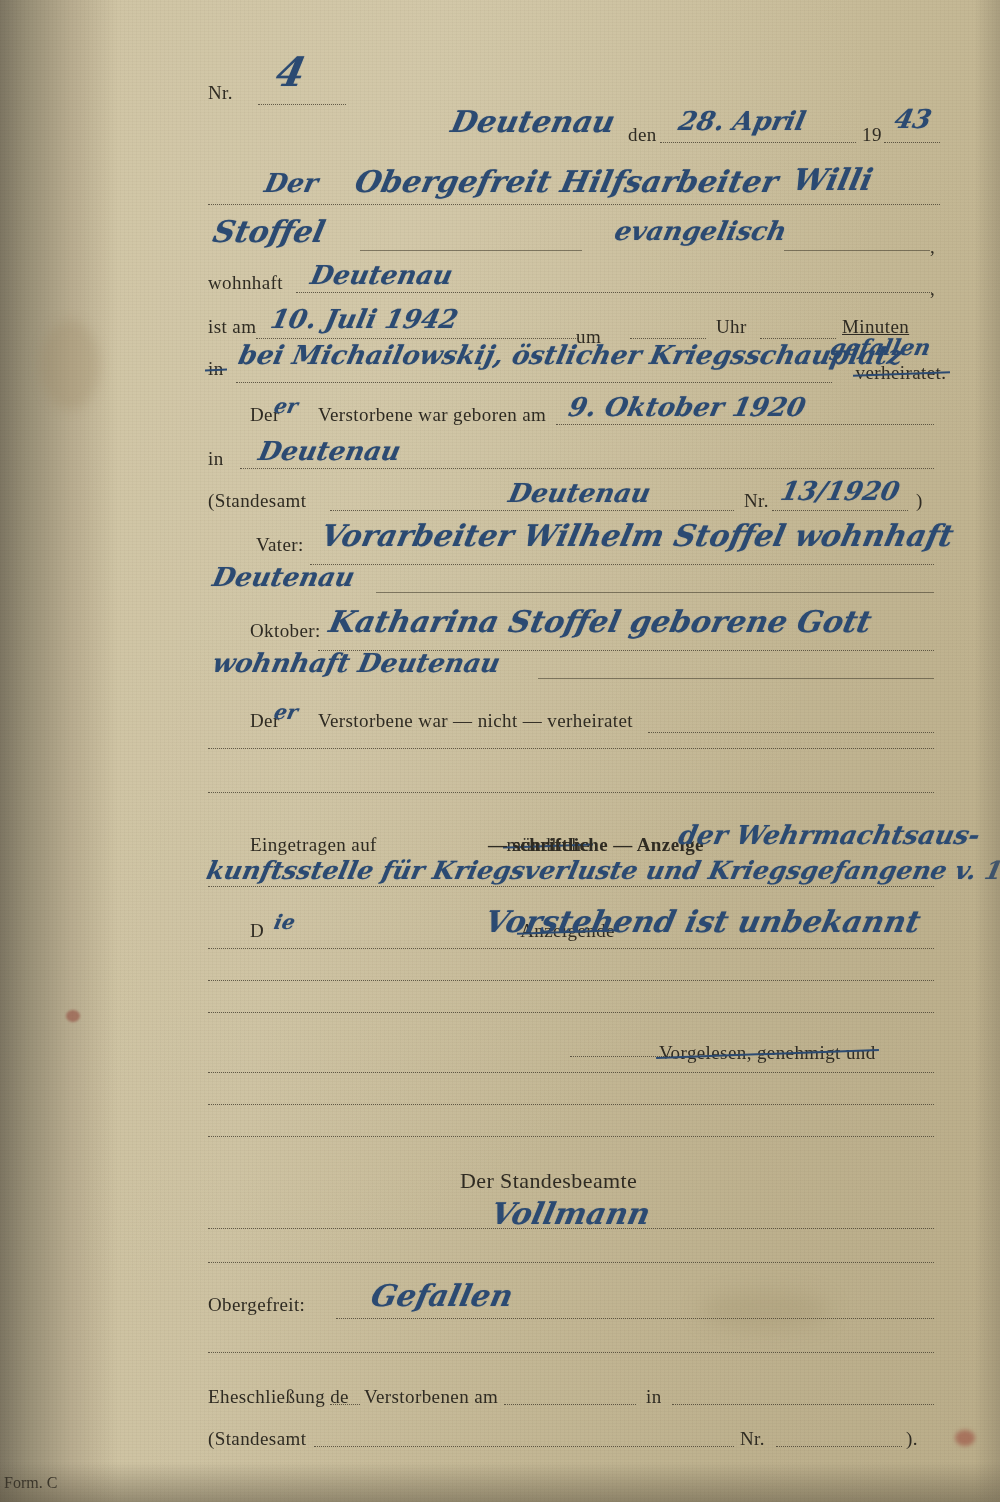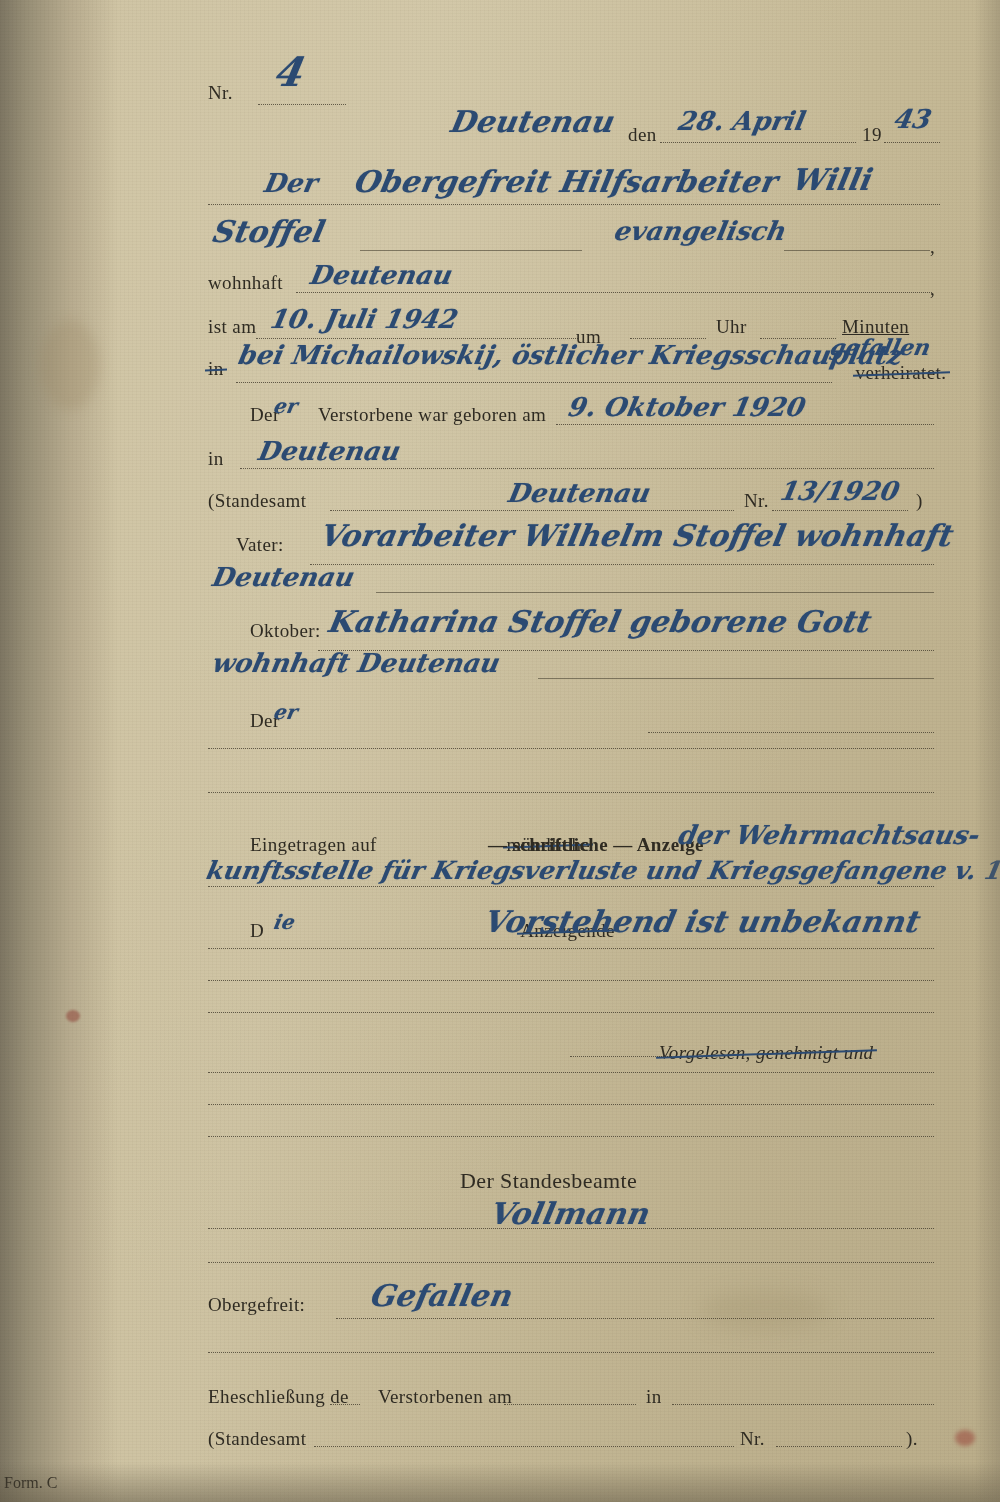--- a/index.html
+++ b/index.html
@@ -195,36 +195,37 @@
     
     <span class="printed" style="left:208px; top:490px;">(Standesamt</span>
     <span class="hand mid slant" style="left:506px; top:478px;">Deutenau</span>
     <div class="rule" style="left:330px; top:510px; width:404px;"></div>
     <span class="printed" style="left:744px; top:490px;">Nr.</span>
     <span class="hand mid slant" style="left:778px; top:476px;">13/1920</span>
     <div class="rule" style="left:772px; top:510px; width:136px;"></div>
     <span class="printed" style="left:916px; top:490px;">)</span>
 
     
-    <span class="printed" style="left:236px; top:534px;">Vater:</span>
+    <span class="printed" style="left:256px; top:534px;">Vater:</span>
     <span class="hand big slant" style="left:318px; top:518px;">Vorarbeiter Wilhelm Stoffel wohnhaft</span>
     <div class="rule" style="left:310px; top:564px; width:624px;"></div>
     <span class="hand mid slant" style="left:210px; top:562px;">Deutenau</span>
     <div class="rule solid" style="left:376px; top:592px; width:558px;"></div>
 
     
     <span class="printed" style="left:250px; top:620px;">Oktober:</span>
     <span class="hand big slant" style="left:326px; top:604px;">Katharina Stoffel geborene Gott</span>
     <div class="rule" style="left:318px; top:650px; width:616px;"></div>
     <span class="hand mid slant" style="left:210px; top:648px;">wohnhaft Deutenau</span>
     <div class="rule solid" style="left:538px; top:678px; width:396px;"></div>
 
     
     <span class="printed" style="left:250px; top:710px;">Der</span>
     <span class="hand sm slant" style="left:272px; top:700px; font-size:20px;">er</span>
+    <span class="printed" style="left:318px; top:710px;">Verstorbene war — nicht — verheiratet</span>
     <div class="rule" style="left:648px; top:732px; width:286px;"></div>
     <div class="rule" style="left:208px; top:748px; width:726px;"></div>
     <div class="rule" style="left:208px; top:792px; width:726px;"></div>
 
     
     <span class="printed" style="left:250px; top:834px;">Eingetragen auf</span>
     <span class="printed strike" style="left:392px; top:834px;">mündliche</span>
     <span class="printed" style="left:488px; top:834px;font-weight:bold;">— schriftliche — Anzeige</span>
     <span class="hand mid slant" style="left:676px; top:820px;">der Wehrmachtsaus-</span>
     <span class="hand mid slant" style="left:204px; top:856px; font-size:25px;">kunftsstelle für Kriegsverluste und Kriegsgefangene v. 16. April 1943</span>
@@ -232,42 +233,42 @@
 
     <span class="printed" style="left:250px; top:920px;">D</span>
     <span class="hand sm slant" style="left:272px; top:910px; font-size:20px;">ie</span>
     <span class="printed strike" style="left:318px; top:920px;">Anzeigende</span>
     <span class="hand big slant" style="left:482px; top:904px;">Vorstehend ist unbekannt</span>
     <div class="rule" style="left:208px; top:948px; width:726px;"></div>
     <div class="rule" style="left:208px; top:980px; width:726px;"></div>
     <div class="rule" style="left:208px; top:1012px; width:726px;"></div>
 
     
-    <span class="printed strike" style="left:358px; top:1042px;font-style:italic;">Vorgelesen, genehmigt und</span>
+    <span class="printed strike" style="left:358px; top:1042px;">Vorgelesen, genehmigt und</span>
     
     <div class="rule" style="left:570px; top:1056px; width:102px;"></div>
     <div class="rule" style="left:208px; top:1072px; width:726px;"></div>
     <div class="rule" style="left:208px; top:1104px; width:726px;"></div>
     <div class="rule" style="left:208px; top:1136px; width:726px;"></div>
 
     <span class="printed" style="left:460px; top:1168px; font-size:22px;">Der Standesbeamte</span>
     <span class="hand big slant" style="left:488px; top:1196px;">Vollmann</span>
     <div class="rule" style="left:208px; top:1228px; width:726px;"></div>
     <div class="rule" style="left:208px; top:1262px; width:726px;"></div>
 
     
     <span class="printed" style="left:208px; top:1294px;">Obergefreit:</span>
     <span class="hand big slant" style="left:368px; top:1278px;">Gefallen</span>
     <div class="rule" style="left:336px; top:1318px; width:598px;"></div>
     <div class="rule" style="left:208px; top:1352px; width:726px;"></div>
 
     
     <span class="printed" style="left:208px; top:1386px;">Eheschließung de</span>
     <div class="rule" style="left:330px; top:1404px; width:30px;"></div>
-    <span class="printed" style="left:378px; top:1386px;">Verstorbenen am</span>
+    <span class="printed" style="left:364px; top:1386px;">Verstorbenen am</span>
     <div class="rule" style="left:504px; top:1404px; width:132px;"></div>
     <span class="printed" style="left:646px; top:1386px;">in</span>
     <div class="rule" style="left:672px; top:1404px; width:262px;"></div>
 
     <span class="printed" style="left:208px; top:1428px;">(Standesamt</span>
     <div class="rule" style="left:314px; top:1446px; width:420px;"></div>
     <span class="printed" style="left:740px; top:1428px;">Nr.</span>
     <div class="rule" style="left:776px; top:1446px; width:126px;"></div>
     <span class="printed" style="left:906px; top:1428px;">).</span>
 

